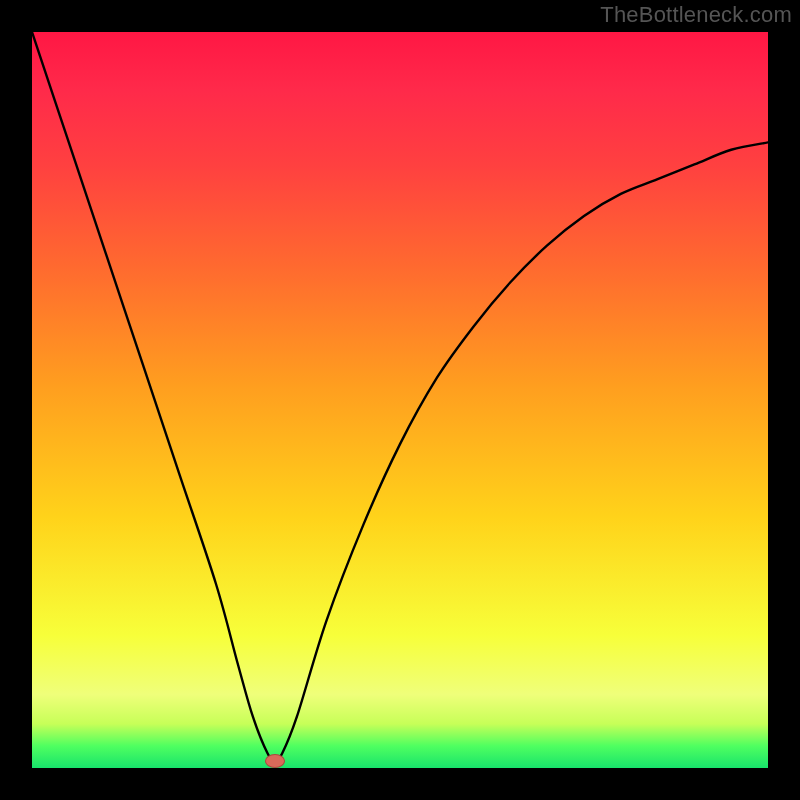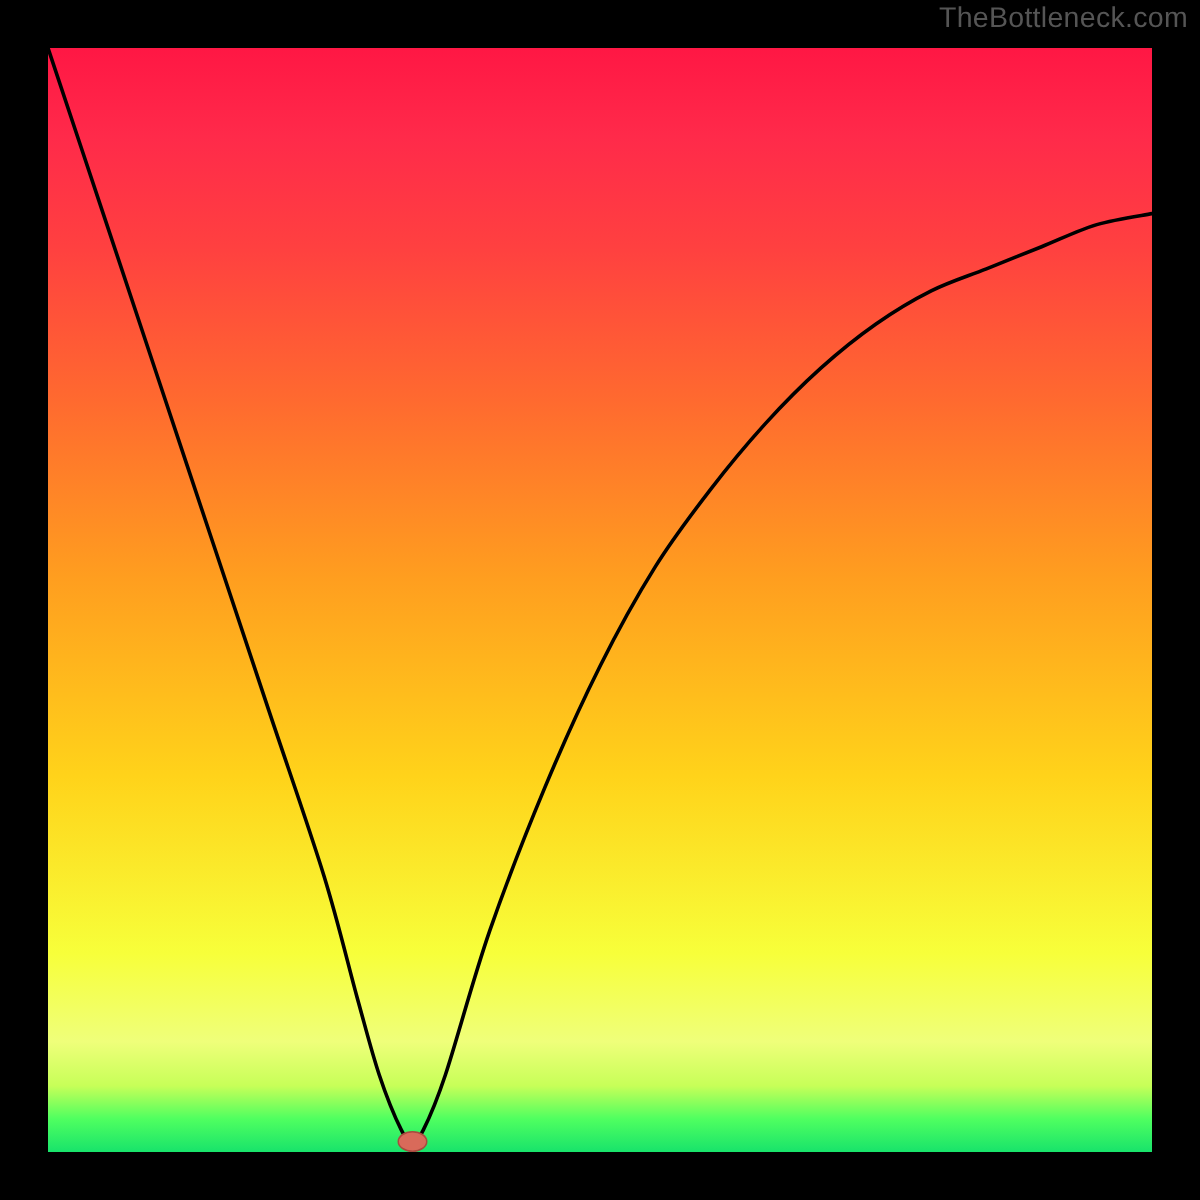--- a/index.html
+++ b/index.html
@@ -37,21 +37,21 @@
       #c7ff58 94%,
       #4fff60 97%,
       #18e36b 100%
     );
   }
   .attribution {
     position: absolute;
     top: 2px;
     right: 8px;
     color: #555;
-    font-size: 19px;
+    font-size: 22px;
     font-weight: 400;
     letter-spacing: 0.2px;
     user-select: none;
   }
   svg.curve {
     position: absolute;
     left: 0;
     top: 0;
     width: 736px;
     height: 736px;

